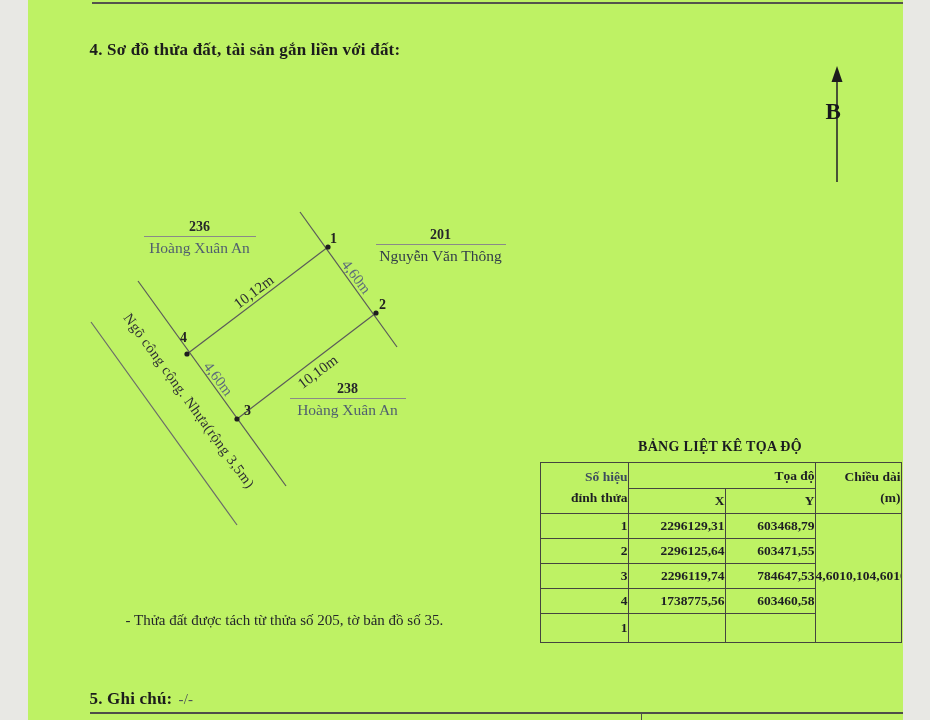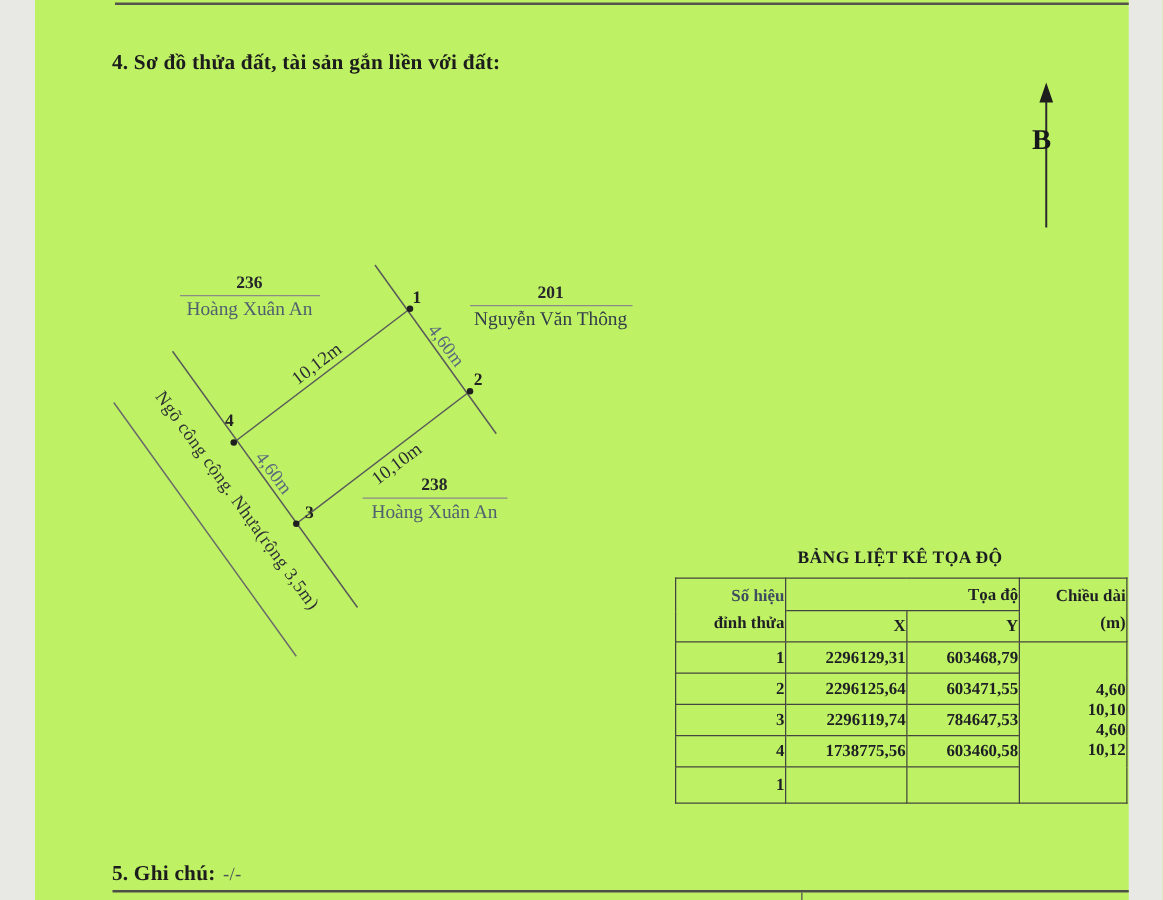--- a/index.html
+++ b/index.html
@@ -49,21 +49,21 @@
     border:1.4px solid #45453f;padding:0;text-align:right;vertical-align:middle;
     font-size:13.5px;font-weight:bold;color:#1e1f24;overflow:hidden;}
   table.coords thead tr:nth-child(1){height:26px;}
   table.coords thead tr:nth-child(2){height:25px;}
   table.coords tbody tr{height:25px;}
   table.coords tbody tr:last-child{height:29px;}
   .hd-blue{color:#3d4c5e;}
   .c-dark{color:#121317;font-weight:bold;}
   .c-gray{color:#5a6472;font-weight:normal;margin-top:12px;}
   .c-mid{color:#39414c;font-weight:bold;}
-  .len-cell{height:100%;display:flex;flex-direction:column;justify-content:space-around;
+  .len-cell{height:100%;display:flex;flex-direction:row;justify-content:space-around;
     padding:6px 0 10px 0;box-sizing:border-box;}
   .two-line div{line-height:1.55;}
   
   .bottom-table{left:62px;top:712px;width:816px;height:8px;
     border-top:2px solid #4e4e48;border-right:1.4px solid #4e4e48;}
   .bottom-table .div1{position:absolute;left:551px;top:0;height:8px;border-left:1.4px solid #4e4e48;}
 </style>
 </head>
 <body>
 
@@ -180,20 +180,21 @@
         <td class="c-dark">603460,58</td>
       </tr>
       <tr>
         <td>1</td>
         <td></td>
         <td></td>
       </tr>
     </tbody>
   </table>
 
+  <div class="abs note">- Thửa đất được tách từ thửa số 205, tờ bản đồ số 35.</div>
   <div class="abs h-main sec5">
     <span>5. Ghi chú:</span><span class="val">-/-</span>
   </div>
 
   <div class="abs bottom-table">
     <div class="div1"></div>
   </div>
 
 </div>
 

